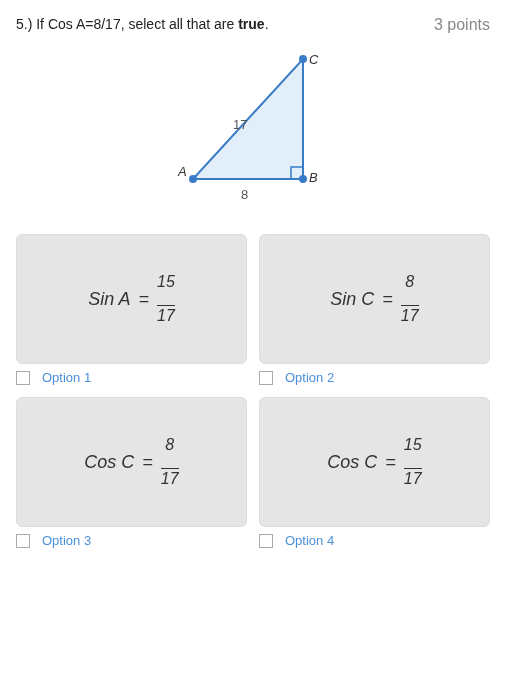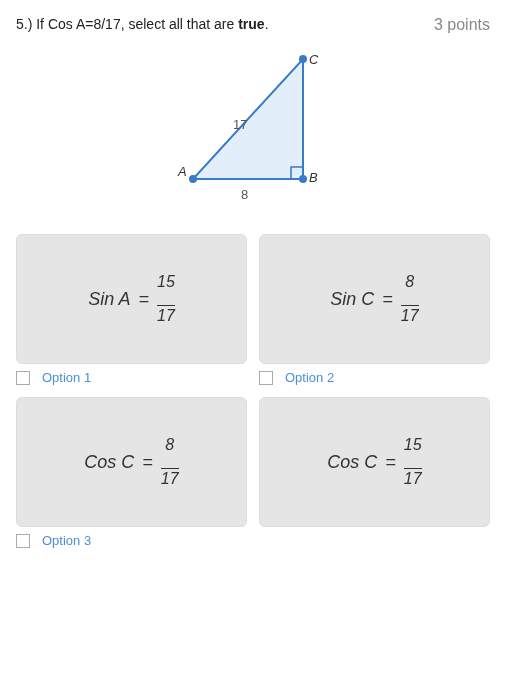--- a/index.html
+++ b/index.html
@@ -191,15 +191,19 @@
     <div class="option-box">
       <div class="math-expr">
         <span><em>Cos C</em></span>
         <span>=</span>
         <span class="fraction">
           <span class="numerator">15</span>
           <span class="denominator">17</span>
         </span>
       </div>
     </div>
+    <div class="option-label">
+      <span class="option-checkbox"></span>
+      <span>Option 4</span>
+    </div>
   </div>
 
 </div>
 
 </body></html>

